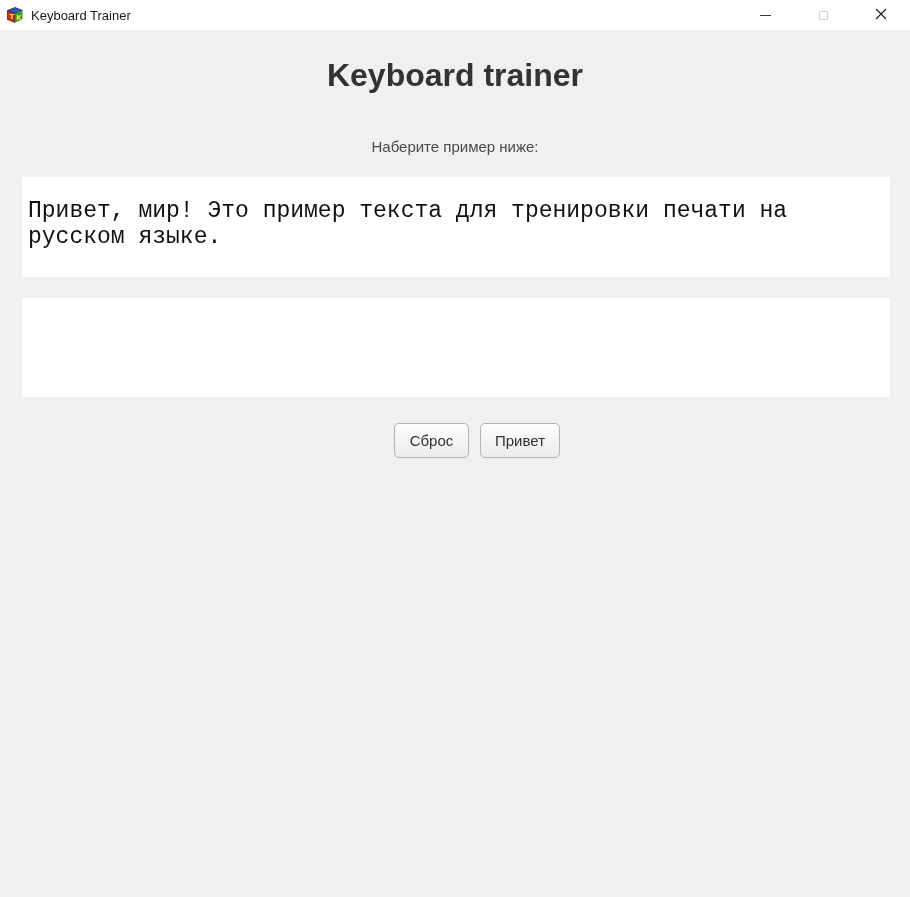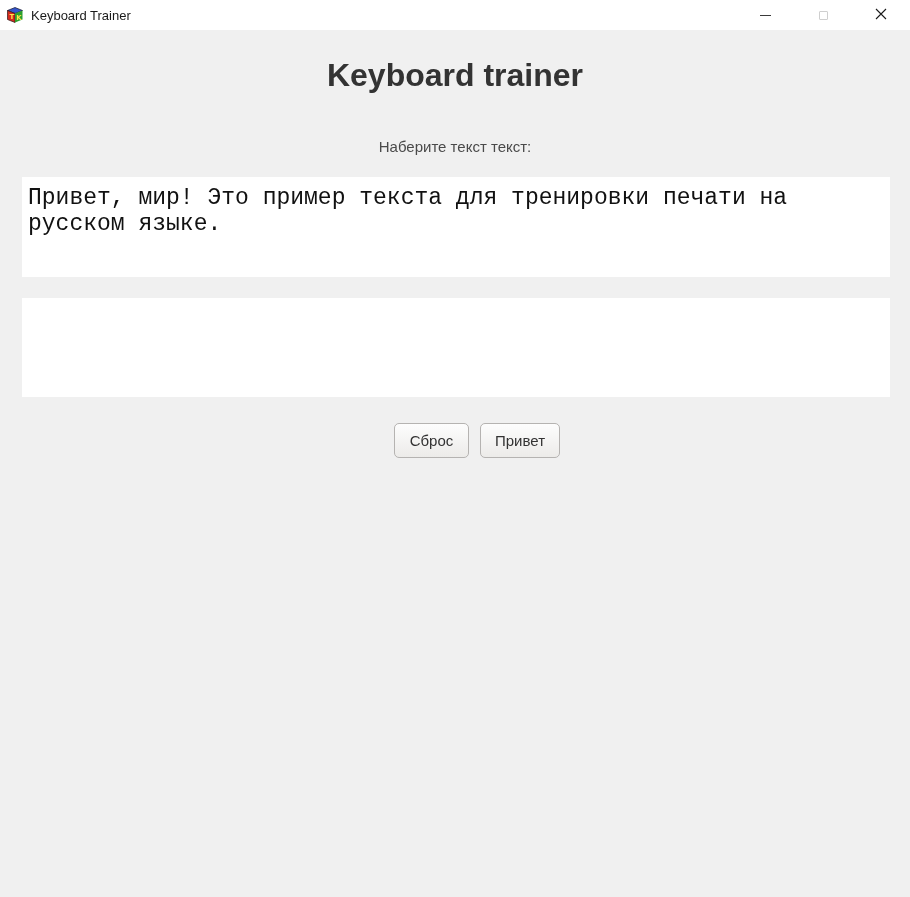--- a/index.html
+++ b/index.html
@@ -40,21 +40,21 @@
   .instruction {
     margin-top: 44px;
     text-align: center;
     font-size: 15px; line-height: 20px;
     color: #4a4a4a;
   }
   .sample-box {
     margin: 20px 20px 0 22px;
     width: 868px; height: 100px;
     background: #ffffff;
-    padding: 8px 6px;
+    padding: 21px 6px;
     font-family: "Liberation Mono", "DejaVu Sans Mono", monospace;
     font-size: 23px; line-height: 26px;
     color: #111111;
     overflow: hidden;
     white-space: pre-wrap;
     word-break: normal;
   }
   .typing-box {
     display: block;
     margin: 21px 20px 0 22px;
@@ -112,21 +112,21 @@
             <path d="M1 1 L11 11 M11 1 L1 11" stroke="#1a1a1a" stroke-width="1.1" fill="none"></path>
           </svg>
         </span>
       </div>
     </div>
   </div>
 
   <div class="content">
     <h1 class="page-title">Keyboard trainer</h1>
 
-    <div class="instruction">Наберите текст текст:</div>
+    <div class="instruction">Наберите пример ниже:</div>
 
     <div class="sample-box">Привет, мир! Это пример текста для тренировки печати на русском языке.</div>
 
     <textarea class="typing-box" spellcheck="false" style=""></textarea>
 
     <div class="button-row">
       <button class="btn">Сброс</button>
       <button class="btn">Привет</button>
     </div>
   </div>

